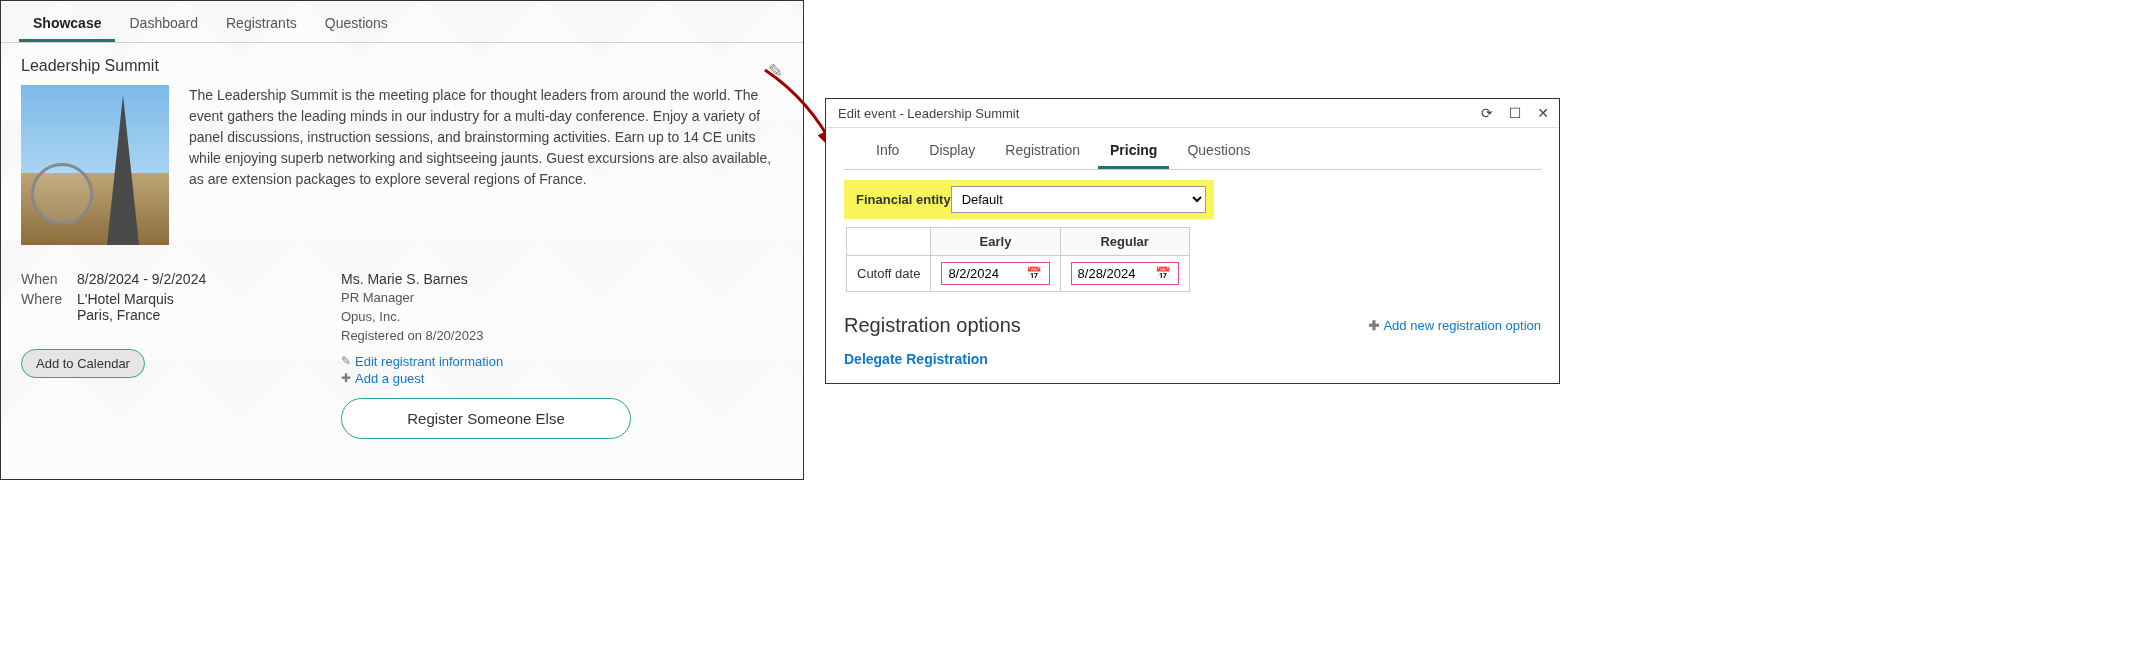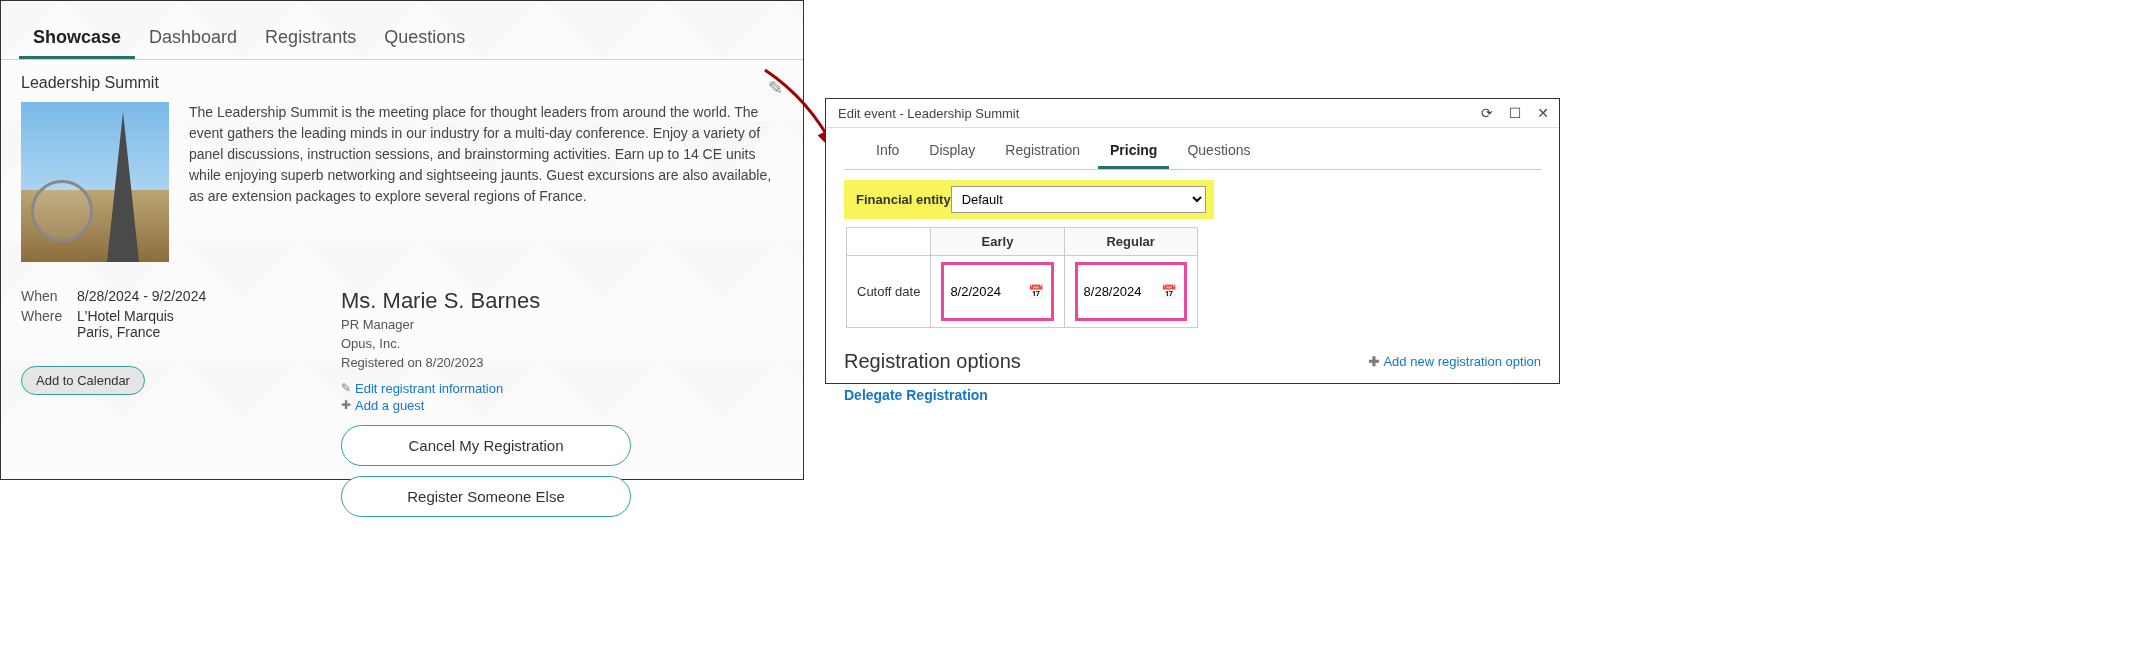--- a/index.html
+++ b/index.html
@@ -38,22 +38,22 @@
     pointer-events: none;
   }
   .tabs {
     display: flex;
     border-bottom: 1px solid #d0d0d0;
     padding-left: 18px;
     position: relative;
     z-index: 1;
   }
   .tab {
-    padding: 26px 14px 8px;
-    font-size: 18px;
+    padding: 14px 14px 8px;
+    font-size: 14px;
     color: #555;
     cursor: pointer;
   }
   .tab.active {
     color: #222;
     font-weight: 600;
     border-bottom: 3px solid #2b6f6d;
   }
 
   .content {
@@ -140,21 +140,21 @@
     padding: 6px 14px;
     border: 1px solid #2fa29d;
     background: #e5e5e5;
     color: #333;
     border-radius: 16px;
     font-size: 13px;
     cursor: pointer;
   }
 
   .reg-name {
-    font-size: 22px;
+    font-size: 14px;
     color: #333;
     margin-bottom: 2px;
   }
   .reg-meta {
     font-size: 13px;
     color: #555;
     line-height: 1.4;
   }
   .reg-meta div { margin-bottom: 1px; }
   .action-links {
@@ -293,22 +293,22 @@
     width: 72px;
     font-size: 13px;
     border: none;
     outline: none;
   }
   .cal-ic {
     color: #555;
     font-size: 13px;
   }
   .date-wrap {
-    border: 3px solid #ec4899;
-    padding: 19px 6px;
+    border: 1px solid #ec4899;
+    padding: 3px 6px;
     display: inline-flex;
     align-items: center;
     gap: 6px;
   }
 
   .reg-opts-row {
     display: flex;
     justify-content: space-between;
     align-items: center;
     margin-top: 22px;
@@ -389,21 +389,20 @@
         <div class="action-links">
           <div class="action-link">
             <span class="ic">✎</span>
             <span>Edit registrant information</span>
           </div>
           <div class="action-link">
             <span class="ic">✚</span>
             <span>Add a guest</span>
           </div>
         </div>
-        <button class="big-btn">Cancel My Registration</button>
         <button class="big-btn">Register Someone Else</button>
       </div>
     </div>
   </div>
 </div>
 
 <svg class="arrow" width="100" height="120">
   <defs>
     <marker id="ah" markerWidth="10" markerHeight="10" refX="7" refY="3" orient="auto">
       <path d="M0,0 L0,6 L9,3 z" fill="#a00000"></path>

